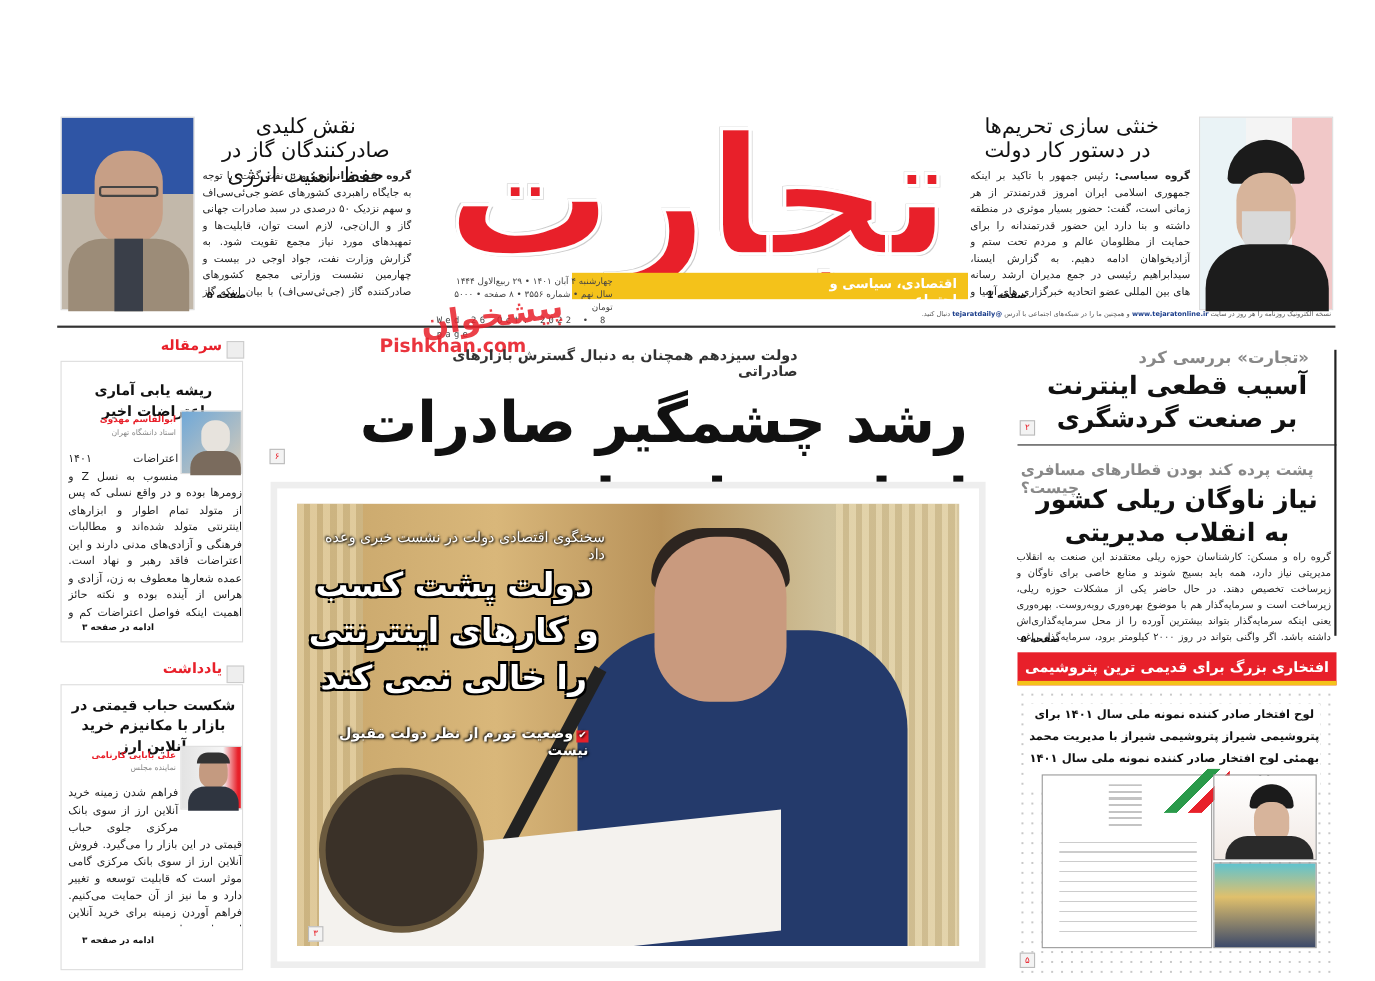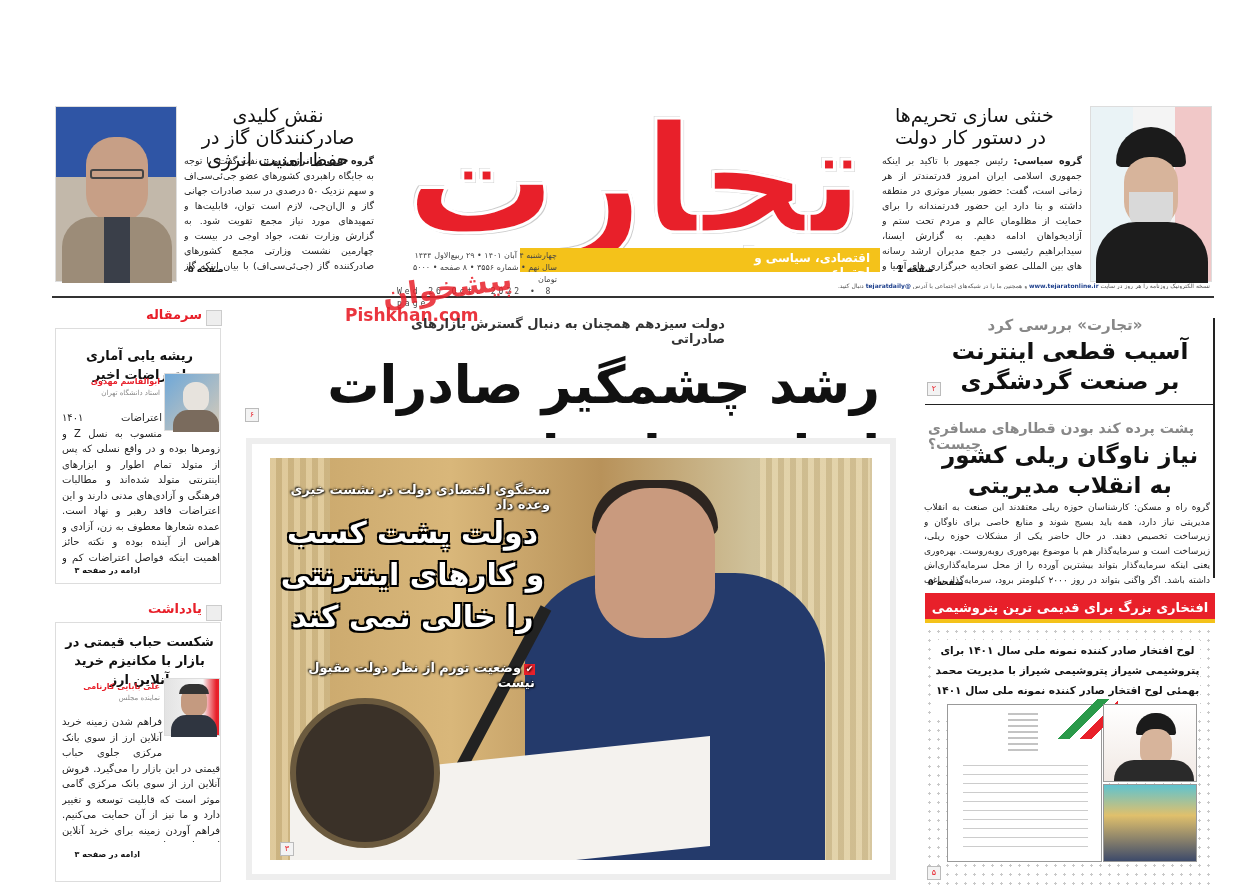--- a/index.html
+++ b/index.html
@@ -29,21 +29,21 @@
 
 .bigframe{left:246px;top:438px;width:650px;height:442px;border:6px solid #eee;background:#fff}
 .bigphoto{left:270px;top:458px;width:602px;height:402px;background:linear-gradient(90deg,#c7a56a 0%,#d9b77a 30%,#b8925a 55%,#cfc19a 80%,#d7c7a0 100%);overflow:hidden}
 .curtain{position:absolute;top:0;width:60px;height:100%;background:repeating-linear-gradient(90deg,#e9d9b0 0 6px,#cdb98a 6px 12px);opacity:.7}
 .suit{position:absolute;left:255px;top:115px;width:300px;height:300px;background:#243a6b;border-radius:90px 90px 0 0}
 .head{position:absolute;left:325px;top:30px;width:120px;height:150px;background:#c99a7e;border-radius:55px 55px 50px 50px}
 .hair{position:absolute;left:322px;top:22px;width:126px;height:55px;background:#2d2520;border-radius:60px 60px 10px 10px}
 .podium{position:absolute;left:20px;top:300px;width:420px;height:110px;background:#f4f2ee;transform:skewY(-6deg)}
 .seal{position:absolute;left:20px;top:240px;width:150px;height:150px;border-radius:50%;background:#3a3128;border:6px solid #6b5a3e}
 .mic{position:absolute;left:270px;top:150px;width:12px;height:240px;background:#222;transform:rotate(28deg);transform-origin:top}
-.ov-kicker{left:285px;top:482px;width:265px;color:#fff;font-size:13px;font-weight:bold;text-shadow:1px 1px 2px #000,-1px -1px 2px #000}
+.ov-kicker{left:285px;top:482px;width:265px;color:#fff;font-size:13px;font-weight:normal;text-shadow:1px 1px 2px #000,-1px -1px 2px #000}
 .ov-title{left:280px;top:512px;width:265px;color:#fff;font-size:30px;font-weight:900;line-height:42px;text-align:center;text-shadow:2px 2px 0 #000,-2px -2px 0 #000,2px -2px 0 #000,-2px 2px 0 #000}
 .ov-sub{left:300px;top:660px;width:235px;color:#fff;font-size:13px;font-weight:bold;text-shadow:1px 1px 2px #000,-1px -1px 2px #000}
 .check{display:inline-block;width:11px;height:11px;background:#e8202a;color:#fff;font-size:9px;line-height:11px;text-align:center;margin-left:3px}
 
 .col-box{border:1px solid #ddd;background:#fff}
 .sec-label{font-size:13px;font-weight:bold;color:#e8202a}
 .sec-sq{width:16px;height:16px;background:#eee;border:1px solid #ccc}
 .col-title{font-size:13px;font-weight:bold;line-height:19px}
 .author{font-size:8px;font-weight:bold;color:#e8202a}
 .author-role{font-size:7px;color:#888}
@@ -156,21 +156,21 @@
 </div>
 <div class="abs author rtl" style="left:80px;top:682px;width:80px">علی بابایی کارنامی</div>
 <div class="abs author-role rtl" style="left:80px;top:694px;width:80px">نماینده مجلس</div>
 <div class="abs col-body rtl" style="left:62px;top:714px;width:158px;height:128px;overflow:hidden;text-align:justify">
   <span style="float:right;width:58px;height:42px"></span>
   <span>فراهم شدن زمینه خرید آنلاین ارز از سوی بانک مرکزی جلوی حباب قیمتی در این بازار را می‌گیرد. فروش آنلاین ارز از سوی بانک مرکزی گامی موثر است که قابلیت توسعه و تغییر دارد و ما نیز از آن حمایت می‌کنیم. فراهم آوردن زمینه برای خرید آنلاین ارز، جلوی حباب ...</span>
 </div>
 <div class="abs page-ref rtl" style="left:70px;top:850px;width:70px;font-size:8px">ادامه در صفحه ۳</div>
 
 <div class="abs vrule"></div>
-<div class="abs rtl rk" style="left:940px;top:316px;width:250px;text-align:center">«تجارت» بررسی کرد</div>
+<div class="abs rtl rk" style="left:940px;top:316px;width:250px;">«تجارت» بررسی کرد</div>
 <div class="abs rtl rt" style="left:950px;top:336px;width:240px;text-align:center">آسیب قطعی اینترنت بر صنعت گردشگری</div>
 <div class="abs pg-box" style="left:927px;top:382px">۲</div>
 <div class="abs hrule2"></div>
 <div class="abs rtl rk" style="left:928px;top:420px;width:282px;text-align:left;font-size:14px">پشت پرده کند بودن قطارهای مسافری چیست؟</div>
 <div class="abs rtl rt" style="left:940px;top:440px;width:260px;text-align:center">نیاز ناوگان ریلی کشور به انقلاب مدیریتی</div>
 <div class="abs rtl t-body" style="left:924px;top:500px;width:286px;height:88px;overflow:hidden;text-align:justify;font-size:9px;line-height:14.5px">گروه راه و مسکن: کارشناسان حوزه ریلی معتقدند این صنعت به انقلاب مدیریتی نیاز دارد، همه باید بسیج شوند و منابع خاصی برای ناوگان و زیرساخت تخصیص دهند. در حال حاضر یکی از مشکلات حوزه ریلی، زیرساخت است و سرمایه‌گذار هم با موضوع بهره‌وری روبه‌روست. بهره‌وری یعنی اینکه سرمایه‌گذار بتواند بیشترین آورده را از محل سرمایه‌گذاری‌اش داشته باشد. اگر واگنی بتواند در روز ۲۰۰۰ کیلومتر برود، سرمایه‌گذار راغب می‌شود چون هزینه‌های ...</div>
 <div class="abs page-ref" style="left:928px;top:577px">صفحه ۵</div>
 
 <div class="abs banner rtl">افتخاری بزرگ برای قدیمی ترین پتروشیمی ایران</div>
 <div class="abs dotted"></div>

